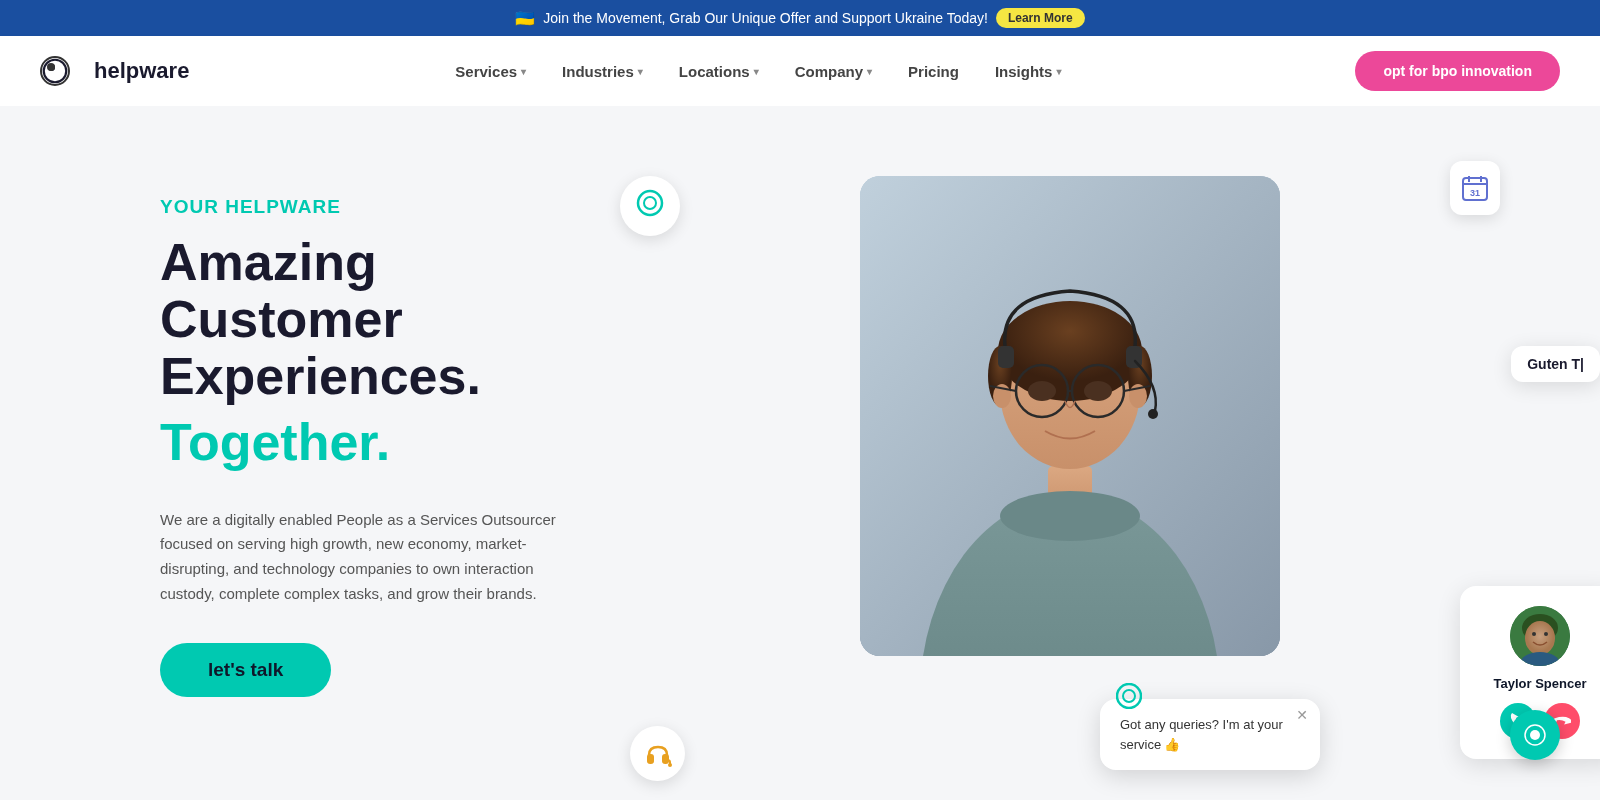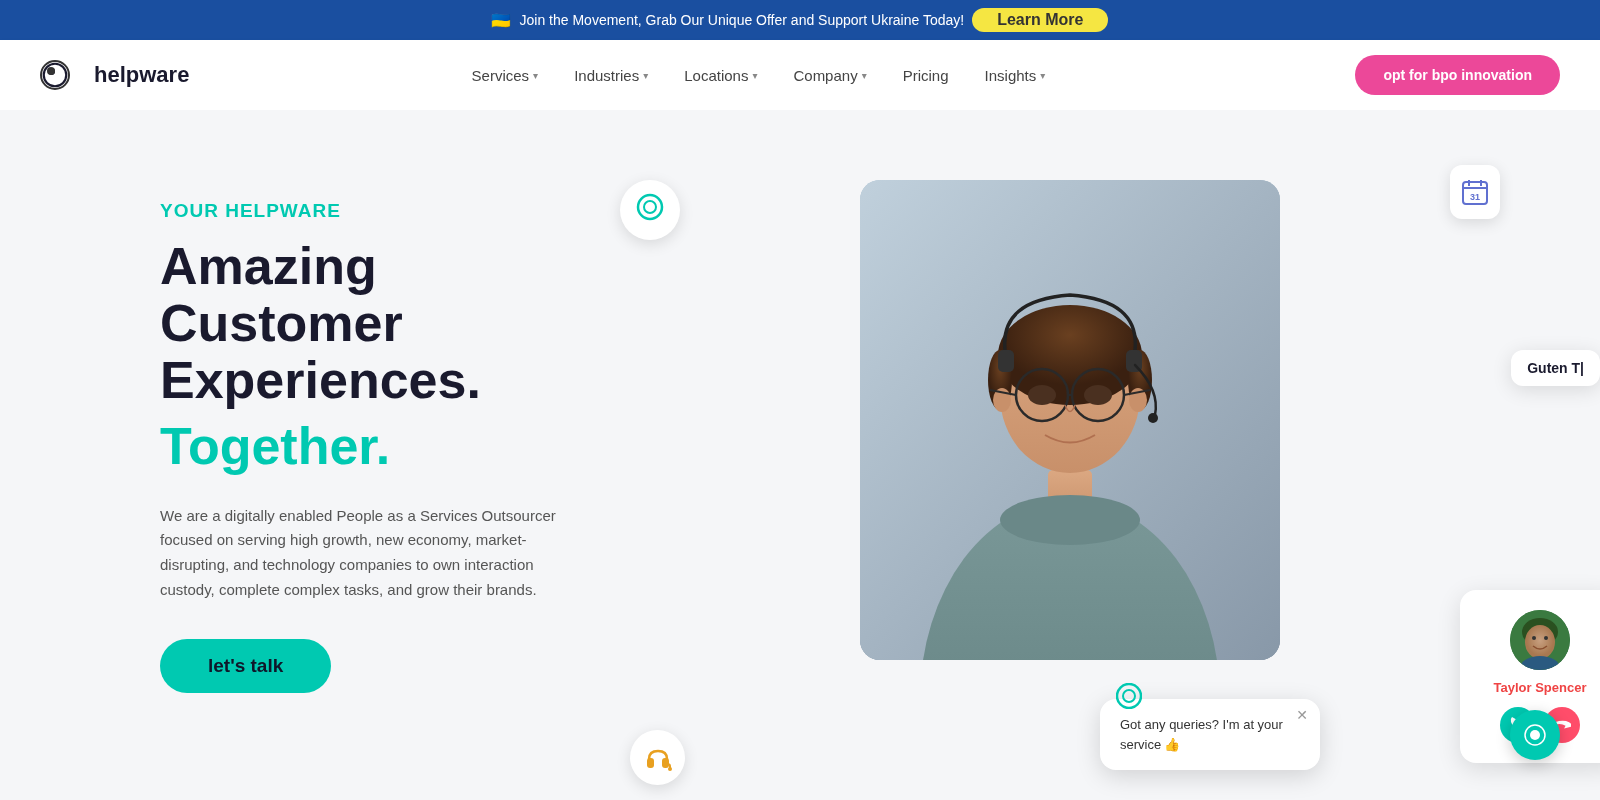--- a/index.html
+++ b/index.html
@@ -16,22 +16,22 @@
       align-items: center;
       justify-content: center;
       gap: 8px;
     }
     .top-banner .emoji { font-size: 16px; }
     .learn-more-btn {
       background: #f5e642;
       color: #333;
       border: none;
       border-radius: 12px;
-      padding: 3px 25px;
-      font-size: 16px;
+      padding: 3px 12px;
+      font-size: 12px;
       font-weight: 600;
       cursor: pointer;
     }
 
     
     .navbar {
       background: white;
       display: flex;
       align-items: center;
       padding: 0 40px;
@@ -73,21 +73,21 @@
       display: flex;
       align-items: center;
       gap: 0;
       margin: 0 auto;
       list-style: none;
     }
     .nav-links li a {
       text-decoration: none;
       color: #444;
       font-size: 15px;
-      font-weight: 400;
+      font-weight: 700;
       padding: 10px 18px;
       display: flex;
       align-items: center;
       gap: 4px;
       text-align: center;
     }
     .chevron {
       font-size: 10px;
       color: #888;
     }
@@ -130,21 +130,21 @@
       font-size: 52px;
       font-weight: 800;
       color: #1a1a2e;
       line-height: 1.1;
       margin-bottom: 6px;
     }
     .hero-title-teal {
       color: #00c9b1;
       font-size: 52px;
       font-weight: 800;
-      margin-bottom: 28px;
+      margin-bottom: 36px;
       display: block;
     }
     .hero-desc {
       font-size: 15px;
       color: #555;
       line-height: 1.65;
       margin-bottom: 36px;
       max-width: 420px;
     }
     .talk-btn {
@@ -275,21 +275,21 @@
       height: 60px;
       border-radius: 50%;
       background: linear-gradient(135deg, #4a8a50, #2a6a40);
       margin: 0 auto 10px;
       overflow: hidden;
       position: relative;
     }
     .taylor-name {
       font-size: 13px;
       font-weight: 700;
-      color: #ef4444;
+      color: #0f172a;
       margin-bottom: 12px;
     }
     .taylor-actions {
       display: flex;
       gap: 8px;
       justify-content: center;
     }
     .action-btn-green {
       width: 36px;
       height: 36px;

